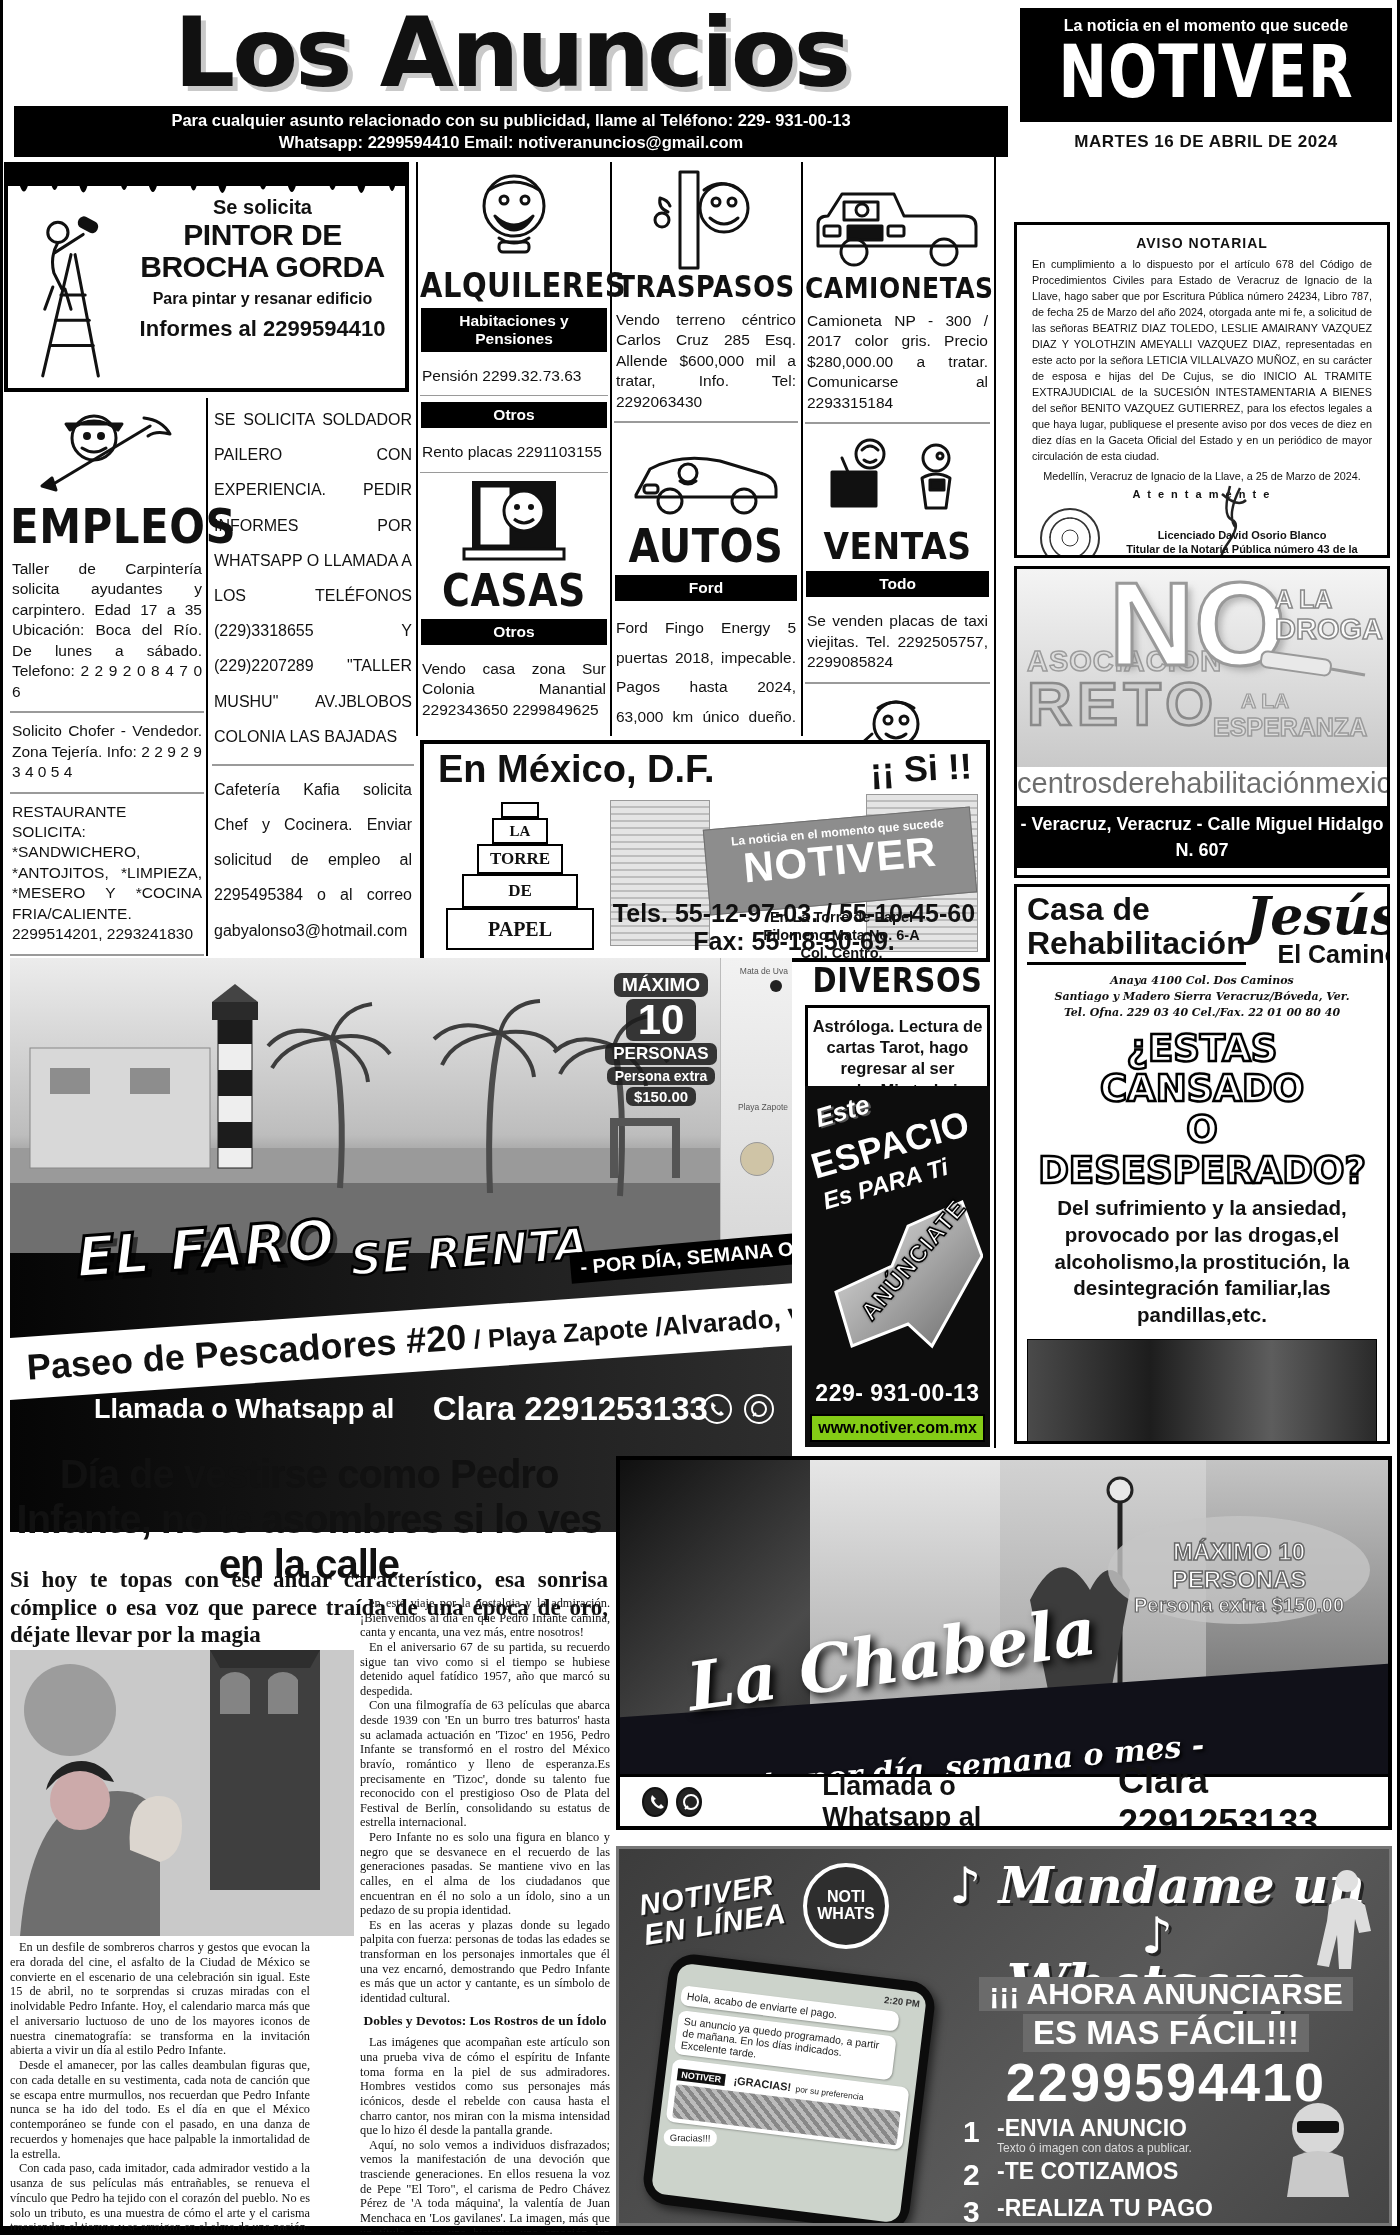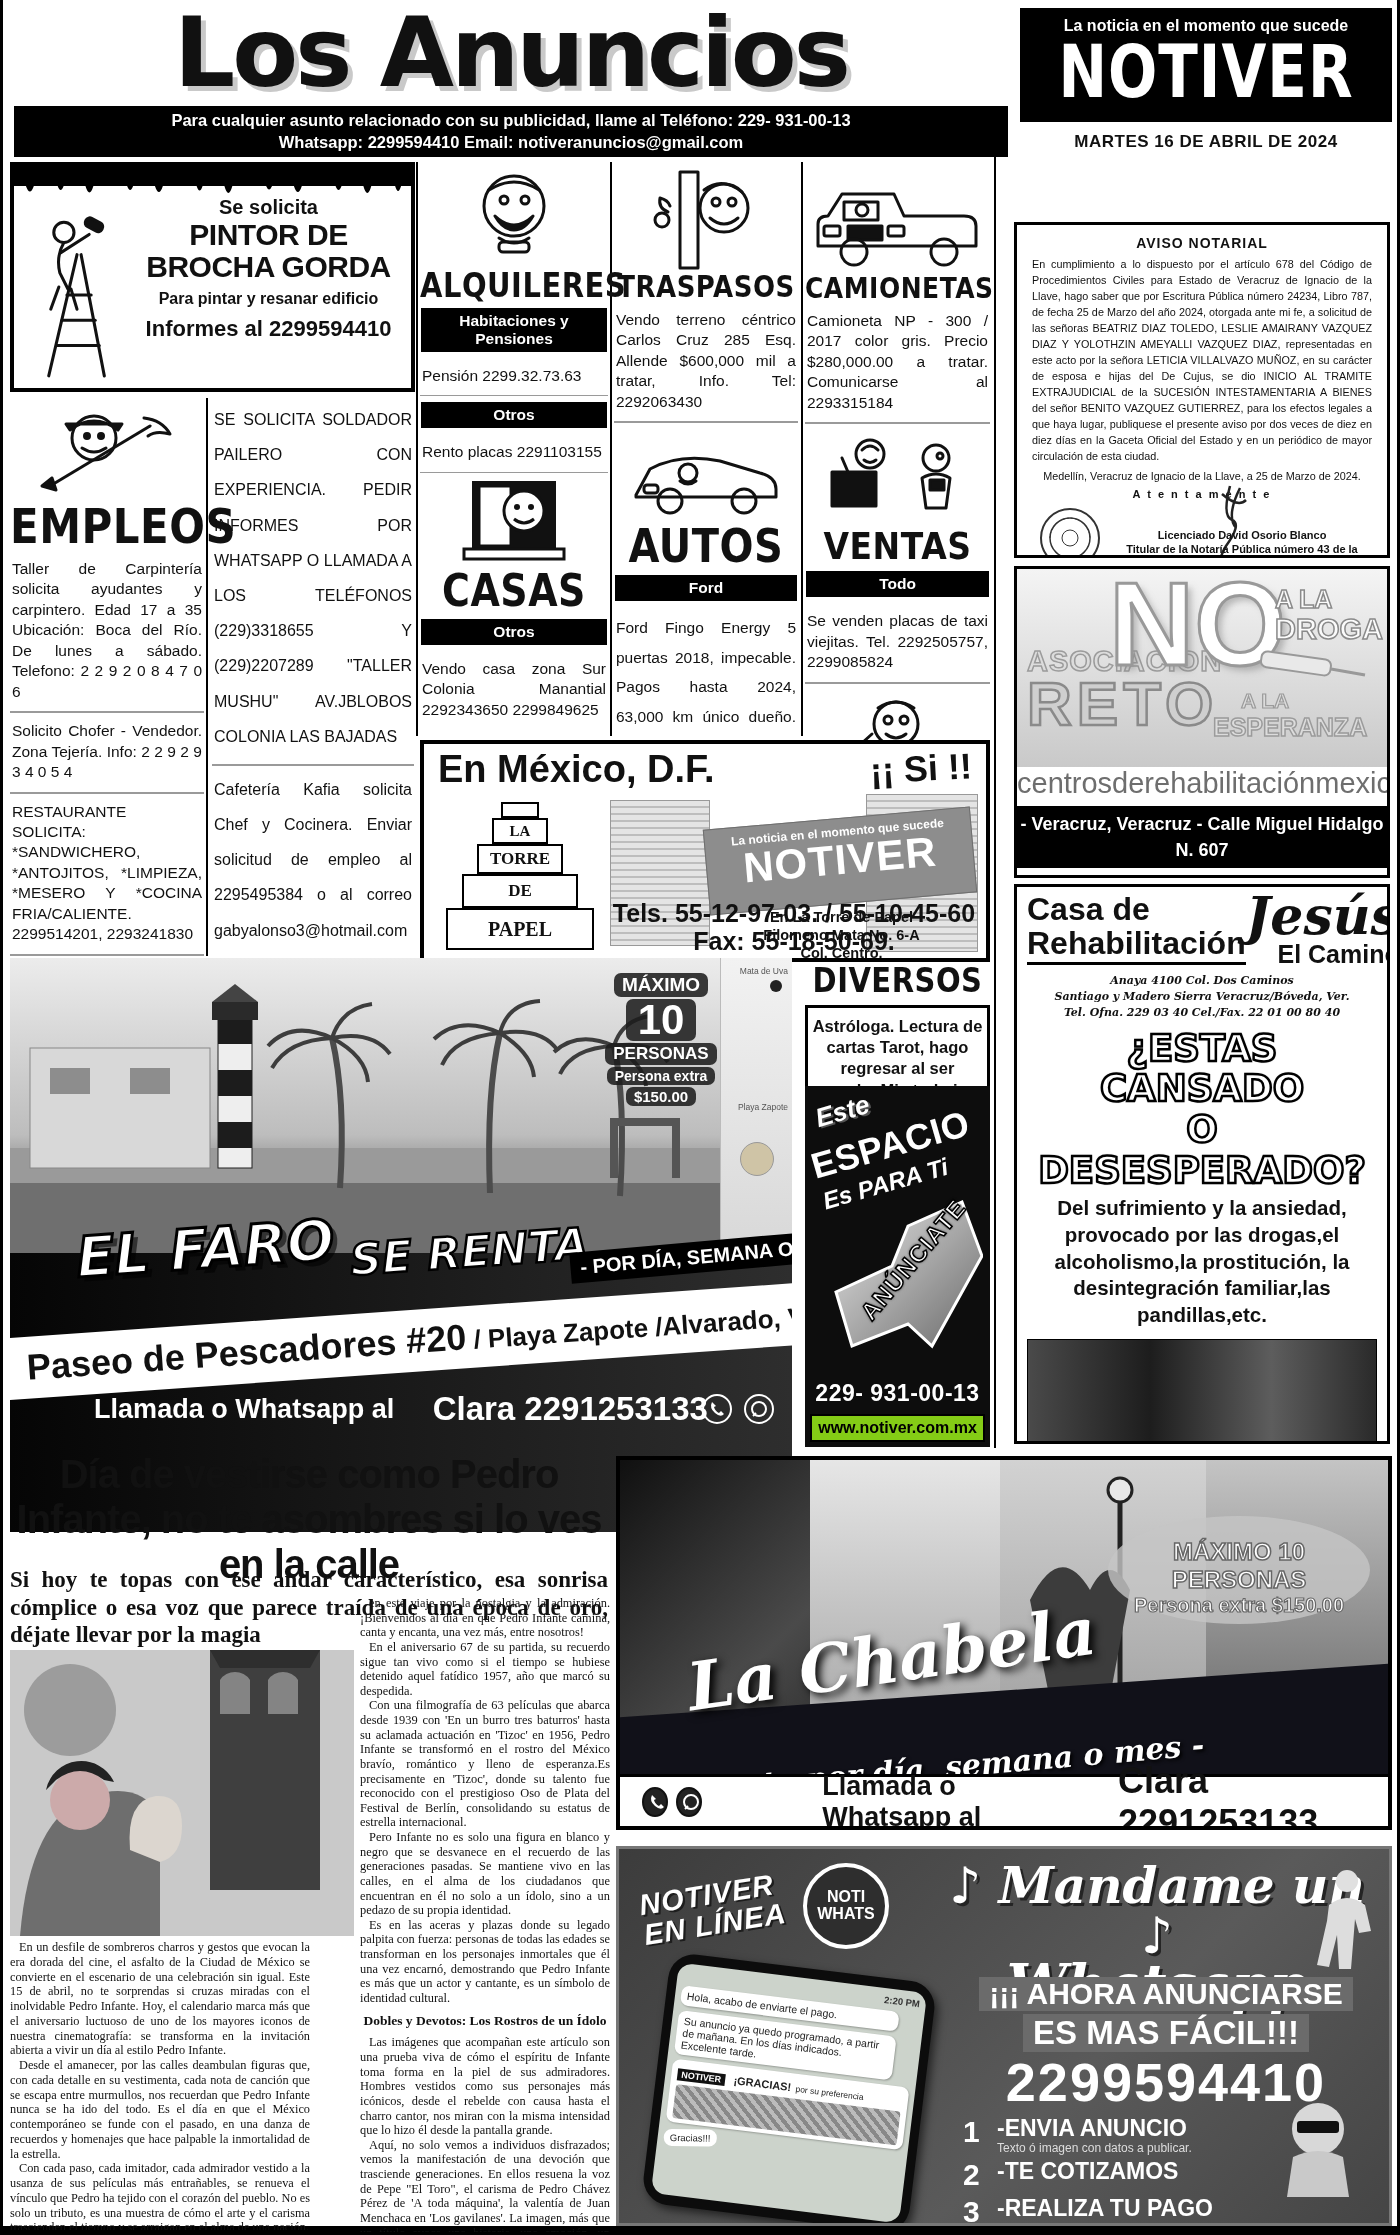--- a/index.html
+++ b/index.html
@@ -11,21 +11,21 @@
   .mh-title{text-align:center;font-family:"DejaVu Sans",sans-serif;font-weight:900;font-size:96px;line-height:.98;letter-spacing:-3px;text-shadow:5px 5px 0 #c9c9c9}
   .mh-contact{position:absolute;top:100px;left:4px;right:4px;background:#000;color:#fff;text-align:center;font-weight:bold;font-size:16.5px;line-height:1.35;padding:3px 0}
   .mh-right{position:absolute;left:1020px;top:8px;width:372px}
   .notiver-box{background:#000;height:114px;text-align:center;color:#fff;padding-top:7px;border:2px solid #000}
   .nb-tag{font-size:16px;font-weight:bold}
   .nb-logo{font-family:"DejaVu Sans",sans-serif;font-weight:900;font-size:58px;line-height:1;letter-spacing:1px;transform:scaleY(1.25);margin-top:8px}
   .mh-date{margin-top:10px;text-align:center;font-weight:900;font-size:17px;letter-spacing:.5px}
   
   .vsep{position:absolute;width:2px;background:#000}
   
-  .pintor{position:absolute;left:10px;top:162px;width:405px;height:230px;border:4px solid #000;overflow:hidden}
+  .pintor{position:absolute;left:4px;top:162px;width:405px;height:230px;border:4px solid #000;overflow:hidden}
   .pintor .drip{height:20px;background:#000;position:relative}
   .pintor .drip svg{position:absolute;left:0;top:18px;width:100%;height:16px}
   .pintor-art{position:absolute;left:4px;top:28px;width:112px;height:192px}
   .pintor-txt{position:absolute;left:118px;right:6px;top:30px;text-align:center}
   .pt1{font-weight:900;font-size:20px}
   .pt2{font-weight:900;font-size:30px;line-height:1.05;letter-spacing:-.5px}
   .pt3{font-weight:bold;font-size:16px;margin-top:8px}
   .pt4{font-weight:900;font-size:22px;margin-top:8px}
   
   .cat-title{font-family:"DejaVu Sans",sans-serif;font-weight:900;text-align:center;transform:scaleY(1.15);letter-spacing:.5px}

